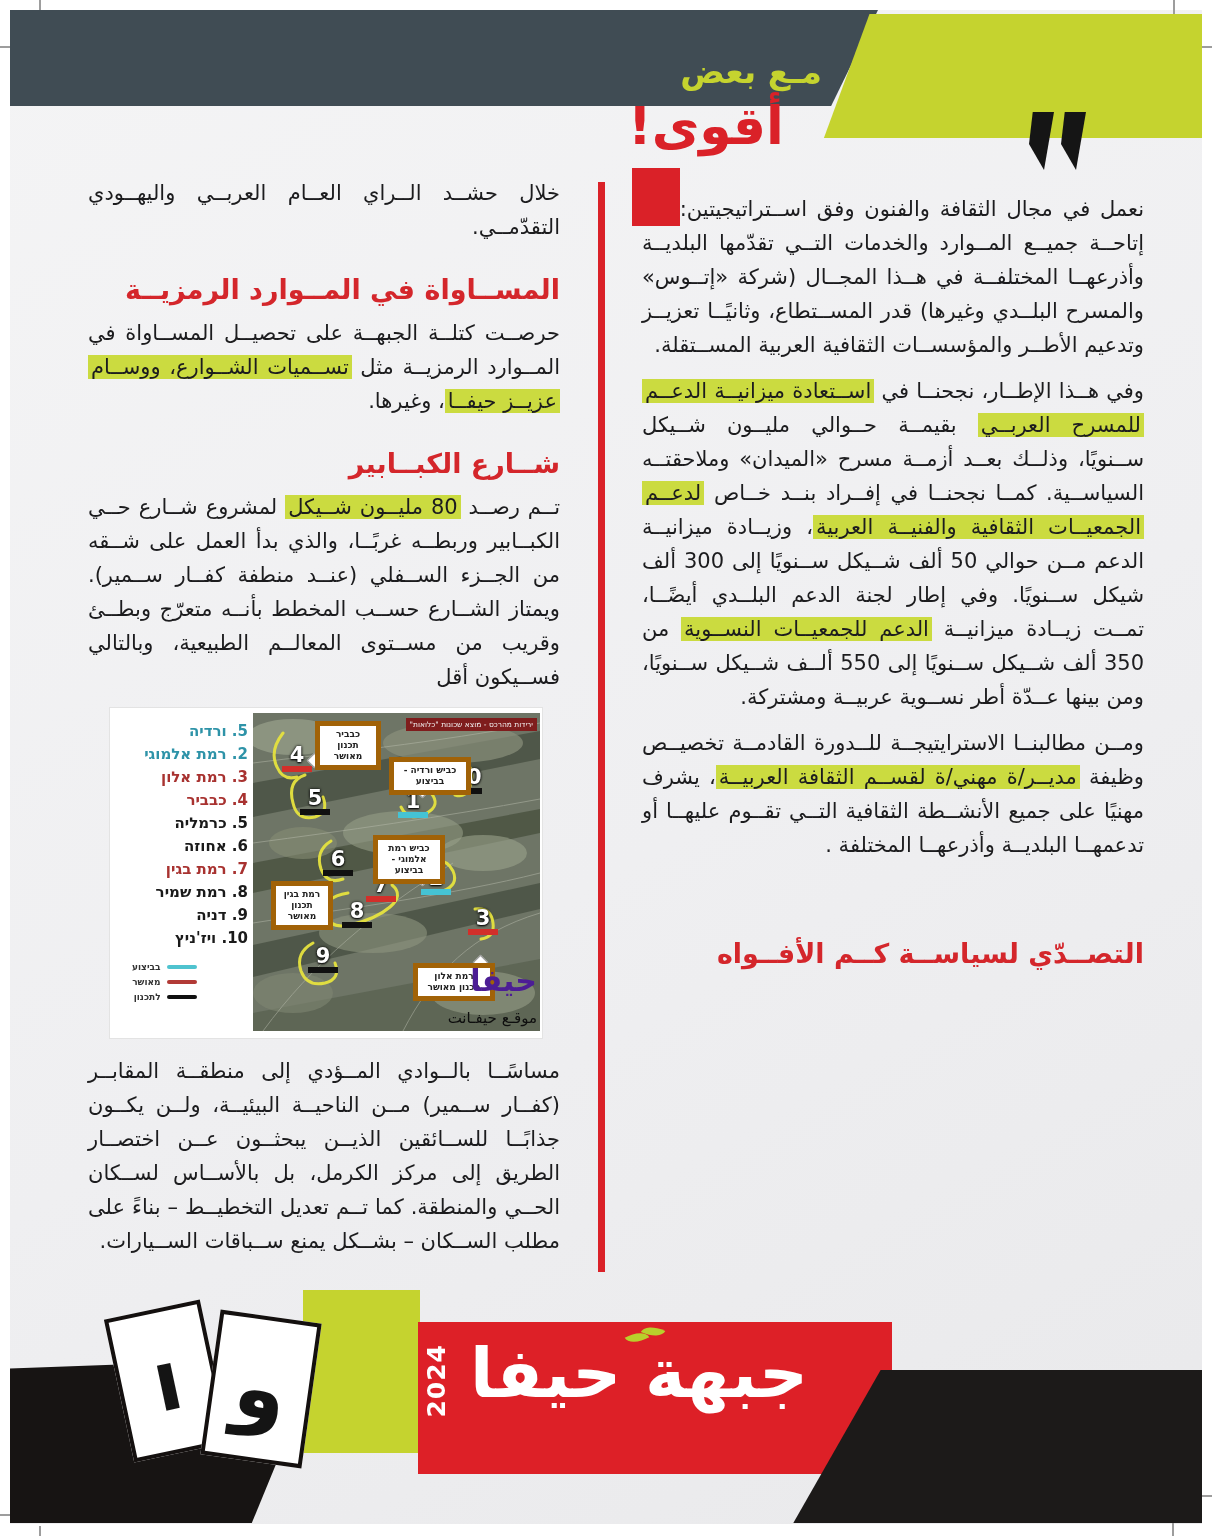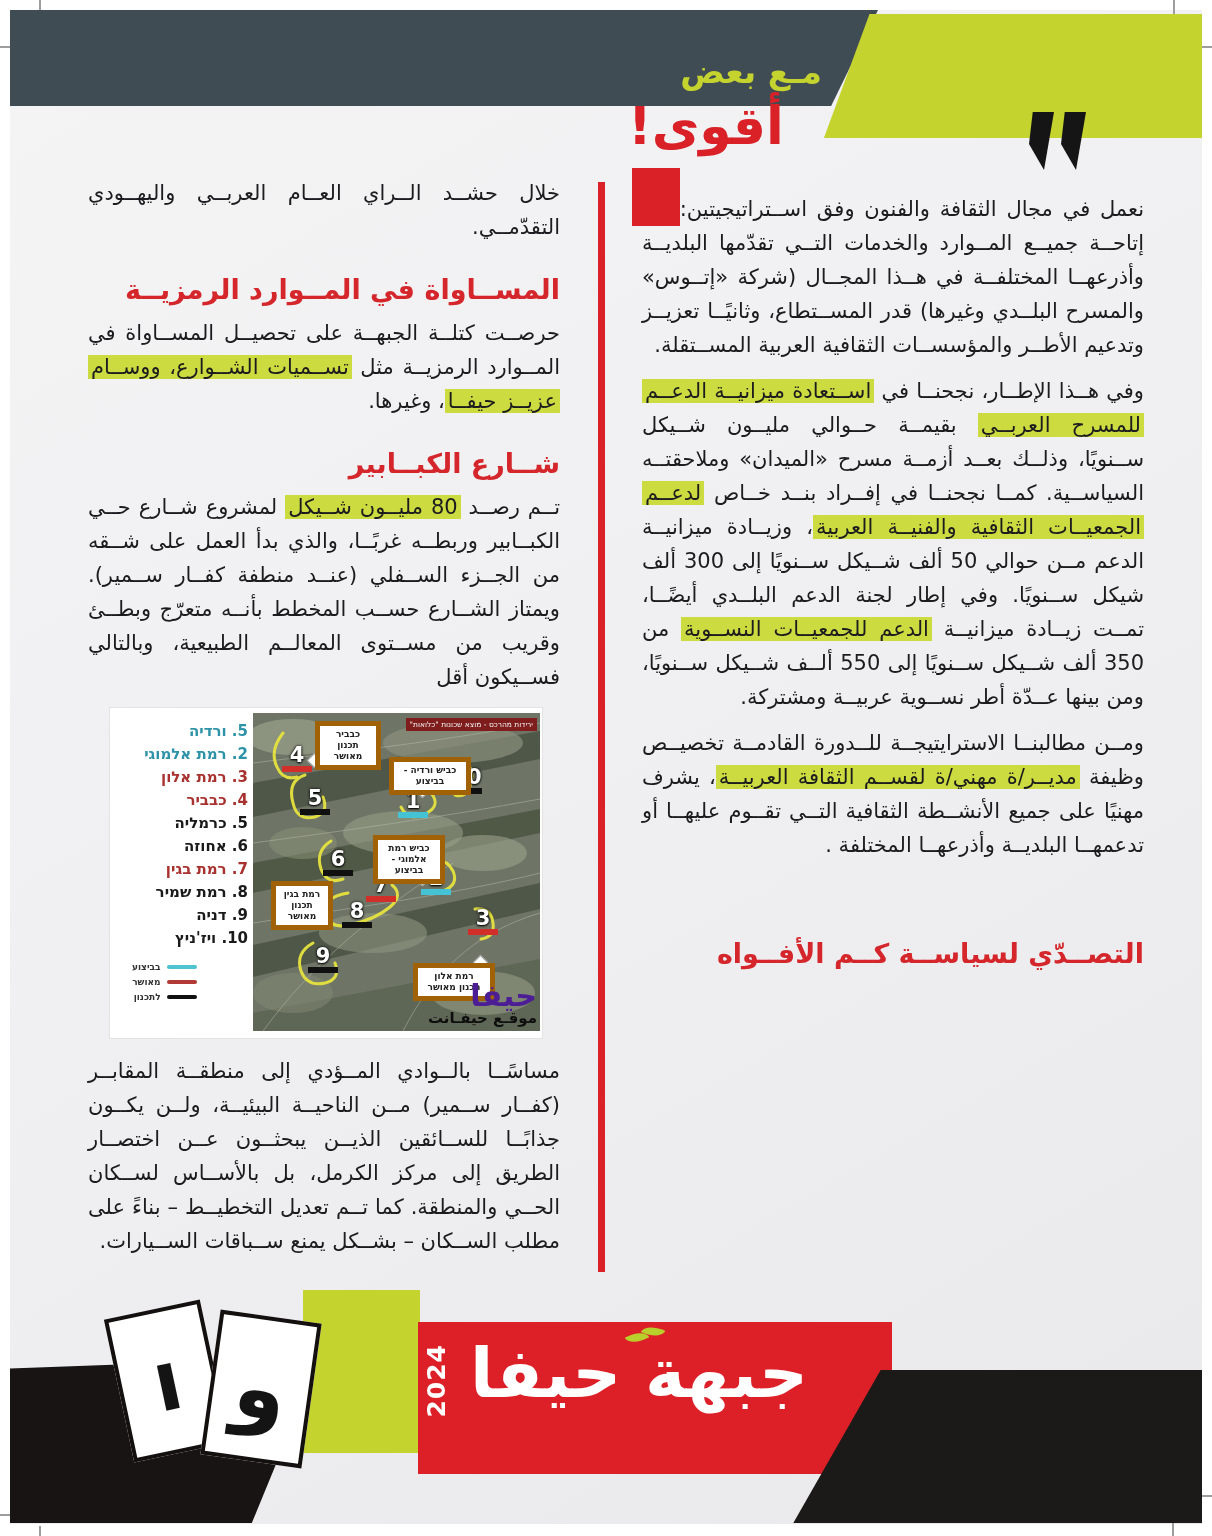--- a/index.html
+++ b/index.html
@@ -55,21 +55,21 @@
     text-shadow:0 0 3px #000,0 1px 2px #000;z-index:3;line-height:20px;}
   .mkbar{position:absolute;transform:translate(-50%,0);width:30px;height:6px;z-index:3;}
   .co{position:absolute;background:#fff;border:5px solid #a16207;font-size:9px;line-height:11px;
     text-align:center;padding:3px 2px;white-space:pre-line;direction:rtl;font-weight:bold;color:#222;z-index:4;}
   .co-tail{position:absolute;width:9px;height:9px;background:#fff;border:1px solid #9a9a9a;
     transform:rotate(45deg);z-index:3;}
   .map-top-label{position:absolute;right:3px;top:5px;background:#7f1d1d;color:#f2f2f2;
     font-size:7.5px;padding:2px 4px;z-index:4;direction:rtl;}
   .wm{position:absolute;right:3px;bottom:4px;text-align:right;z-index:5;direction:rtl;}
   .wm-logo{color:#4c1d95;font-weight:bold;font-size:30px;line-height:28px;}
-  .wm-text{color:#0e0e0e;font-weight:bold;font-size:15px;line-height:17px;}
+  .wm-text{color:#0e0e0e;font-weight:normal;font-size:15px;line-height:17px;margin-top:15px;}
 
   
   .black-left{position:absolute;left:10px;top:1357px;width:310px;height:166px;background:#171413;
     clip-path:polygon(0 7%,100% 0,78% 100%,0 100%);z-index:1;}
   .card{position:absolute;background:#fff;border:4px solid #14100f;display:flex;align-items:center;
     justify-content:center;z-index:2;}
   .card1{left:118px;top:1308px;width:90px;height:138px;transform:rotate(-12deg);}
   .card2{left:210px;top:1316px;width:94px;height:138px;transform:rotate(8deg);}
   .card span{font-size:84px;font-weight:bold;color:#141414;line-height:100px;}
   .lime-sq{position:absolute;left:303px;top:1290px;width:117px;height:163px;background:#c5d32f;z-index:1;}

